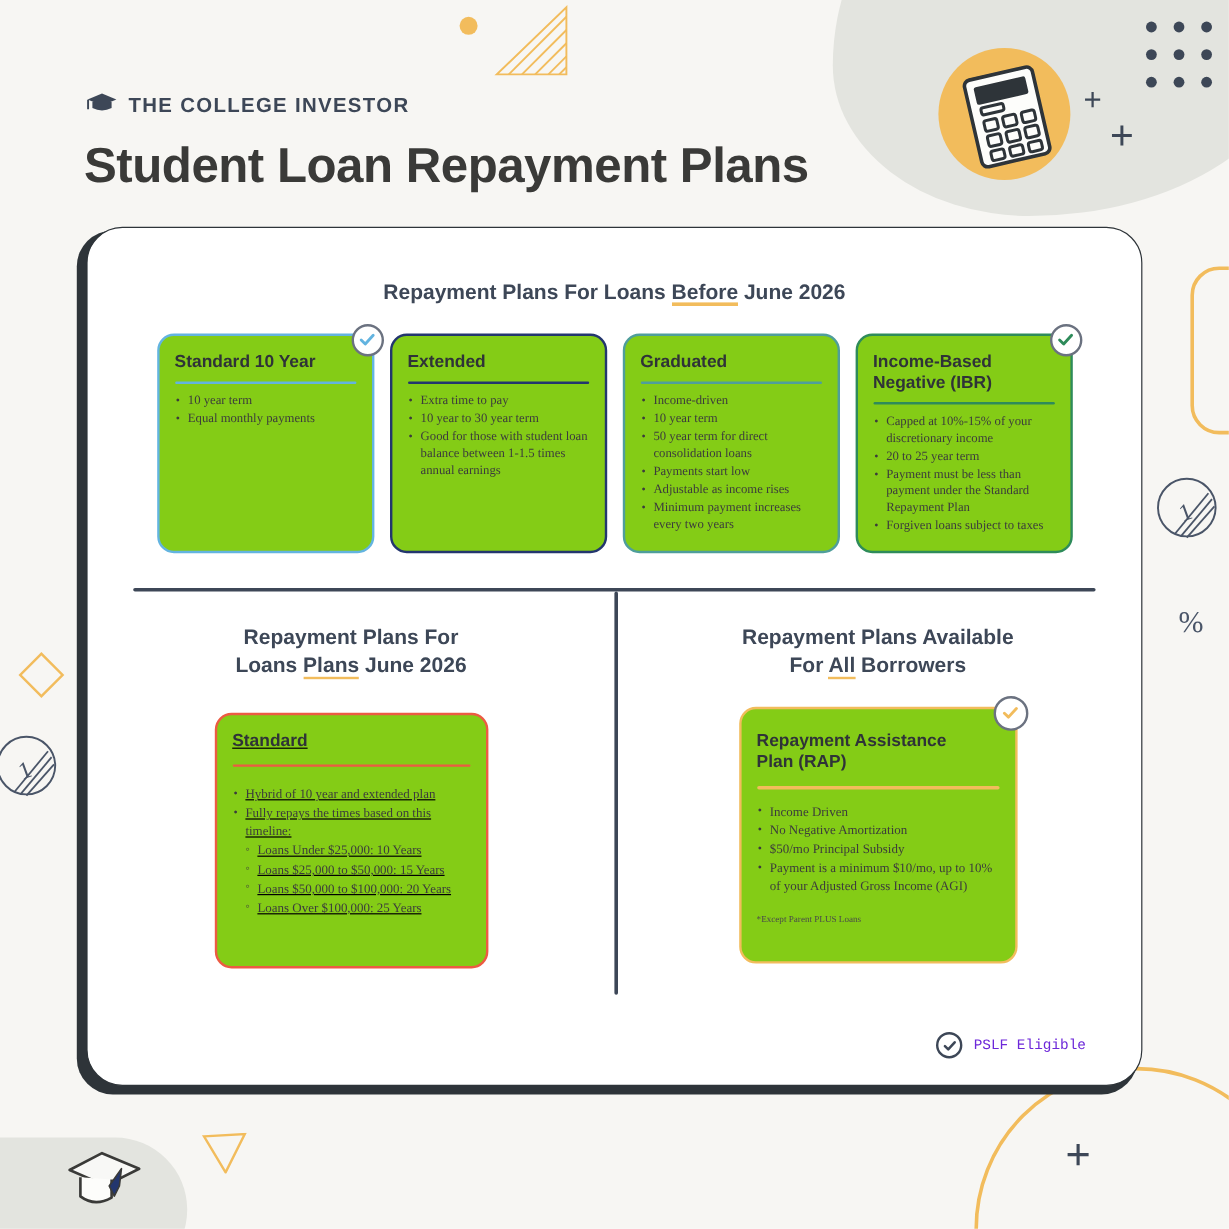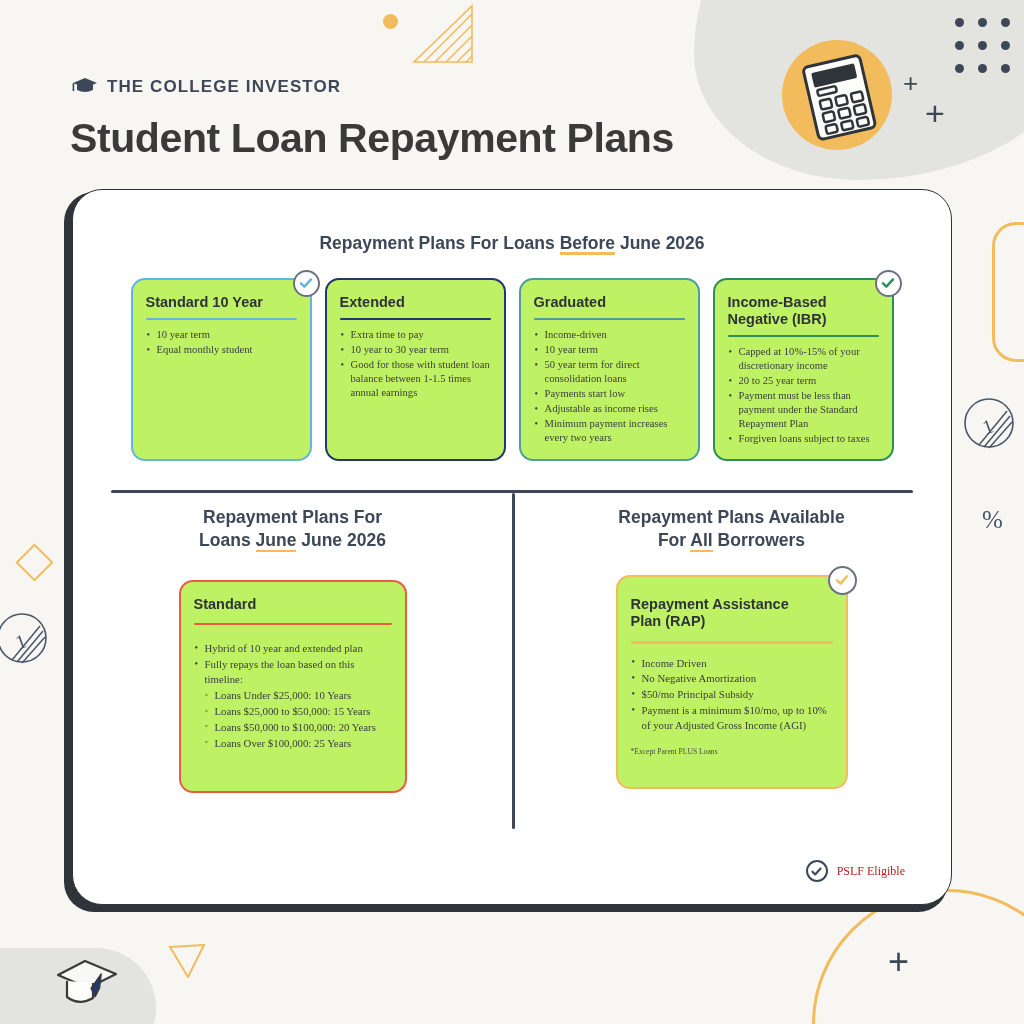--- a/index.html
+++ b/index.html
@@ -105,21 +105,21 @@
 
   #head-before { margin-top:42px; }
 
   
   .top-row {
     display:flex; gap:13px; justify-content:center;
     margin-top:22px;
   }
   .card {
     width:181px; min-height:183px;
-    background:#bef264; border-radius:14px; border:2.5px solid #999;
+    background:#84cc16; border-radius:14px; border:2.5px solid #999;
     padding:14px 13px 12px 13px; position:relative;
   }
   .card-title {
     font-size:14.5px; font-weight:bold; color:#2f3338; line-height:1.18;
     padding-right:18px;
   }
   .card-rule { height:2.5px; margin:7px 0 8px 0; border-radius:2px; }
   .card ul { list-style:none; }
   .card li {
     font-family:"Liberation Serif", serif;
@@ -146,31 +146,31 @@
 
   
   .c-standard  { border-color:#63b4e0; }
   .c-standard  .card-rule { background:#63b4e0; }
   .c-extended  { border-color:#23366e; }
   .c-extended  .card-rule { background:#23366e; }
   .c-graduated { border-color:#4f9e9b; }
   .c-graduated .card-rule { background:#4f9e9b; }
   .c-ibr       { border-color:#2e8b5a; }
   .c-ibr       .card-rule { background:#2e8b5a; }
-  .c-std2      { border-color:#ec5b43; }
+  .c-std2      { border-color:#ec5b43;text-decoration:underline; }
   .c-std2      .card-rule { background:#ec5b43; }
   .c-rap       { border-color:#f2bc5c; }
   .c-rap       .card-rule { background:#f2bc5c; }
 
   
   .hrule {
     height:2.5px; background:#3d4757; margin:29px 38px 0 38px; border-radius:2px;
   }
   .bottom { display:flex; position:relative; }
-  .bottom-col { flex:1; padding-top:13px; }
+  .bottom-col { flex:1; padding-top:27px; }
   .vrule {
     position:absolute; top:0; left:50%; width:2.5px; height:336px;
     background:#3d4757; border-radius:2px;
   }
   .card-std2 {
     width:228px; min-height:213px; margin:27px auto 0 auto;
   }
   .card-rap {
     width:232px; min-height:214px; margin:22px auto 0 auto;
     padding-top:19px;
@@ -183,21 +183,21 @@
   .legend {
     position:absolute; bottom:22px; right:46px;
     display:flex; align-items:center; gap:9px;
   }
   .legend-badge {
     width:22px; height:22px; border-radius:50%;
     border:2px solid #3d4757; display:flex; align-items:center; justify-content:center;
   }
   .legend-badge svg { width:13px; height:13px; }
   .legend-text {
-    font-family:Liberation Serif, serif; font-size:12px; color:#b91c1c;
+    font-family:Liberation Mono, monospace; font-size:12px; color:#6d28d9;
   }
 </style>
 </head>
 <body>
 
 <div class="deco blob-tr"></div>
 
 <div class="deco circle-calc"></div>
 <div class="deco calc-glyph">
   <svg viewBox="0 0 70 80" width="70" height="80">
@@ -313,21 +313,21 @@
     <div class="card c-standard">
       <div class="badge">
         <svg viewBox="0 0 16 16">
             <path d="M3 8.3 L6.4 11.6 L13 4.4" fill="none" stroke="#63b4e0" stroke-width="2.4" stroke-linecap="round" stroke-linejoin="round"></path>
           </svg>
       </div>
       <div class="card-title">Standard 10 Year</div>
       <div class="card-rule"></div>
       <ul>
         <li>10 year term</li>
-        <li>Equal monthly student</li>
+        <li>Equal monthly payments</li>
       </ul>
     </div>
 
     <div class="card c-extended">
       <div class="card-title">Extended</div>
       <div class="card-rule"></div>
       <ul>
         <li>Extra time to pay</li>
         <li>10 year to 30 year term</li>
         <li>Good for those with student loan balance between 1-1.5 times annual earnings</li>
@@ -365,29 +365,29 @@
   </div>
 
   <div class="hrule"></div>
 
   <div class="bottom">
     <div class="vrule"></div>
 
     <div class="bottom-col">
       <div class="section-head">
         <span>Repayment Plans For</span><br>
-        <span>Loans </span><span class="ul-yellow">June</span><span> June 2026</span>
+        <span>Loans </span><span class="ul-yellow">Plans</span><span> June 2026</span>
       </div>
 
       <div class="card card-std2 c-std2">
         <div class="card-title">Standard</div>
         <div class="card-rule"></div>
         <ul>
           <li>Hybrid of 10 year and extended plan</li>
-          <li>Fully repays the loan based on this timeline:</li>
+          <li>Fully repays the times based on this timeline:</li>
           <li class="sub">Loans Under $25,000: 10 Years</li>
           <li class="sub">Loans $25,000 to $50,000: 15 Years</li>
           <li class="sub">Loans $50,000 to $100,000: 20 Years</li>
           <li class="sub">Loans Over $100,000: 25 Years</li>
         </ul>
       </div>
     </div>
 
     <div class="bottom-col">
       <div class="section-head">

